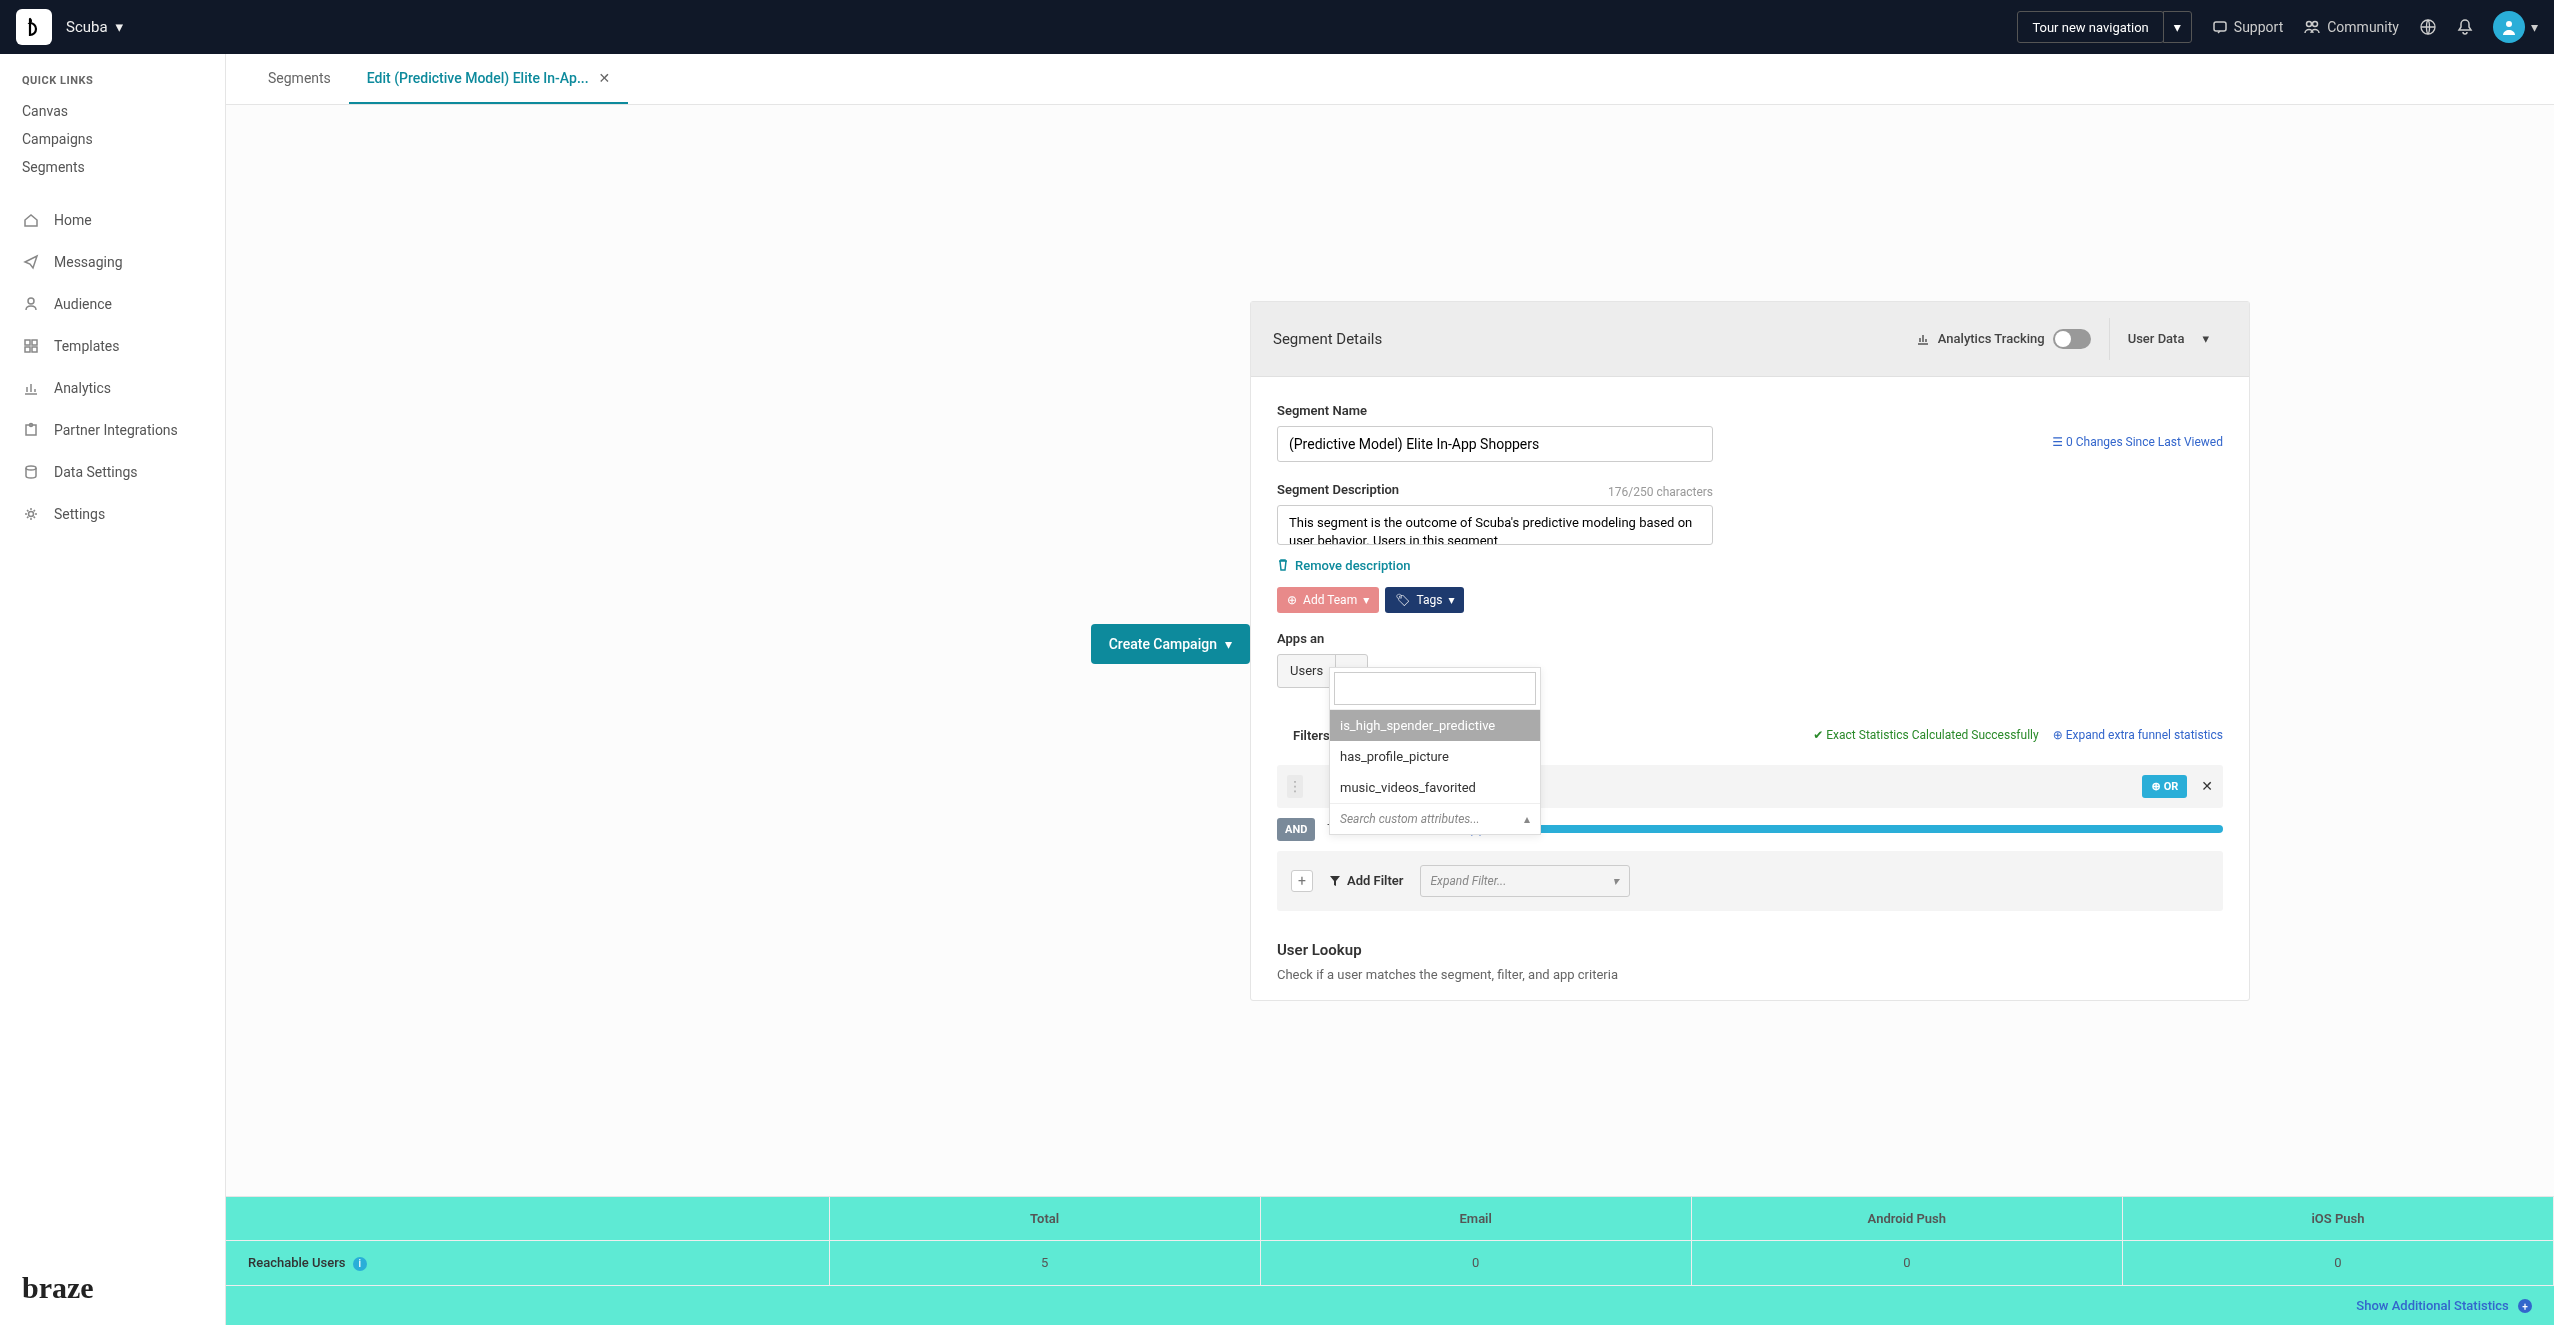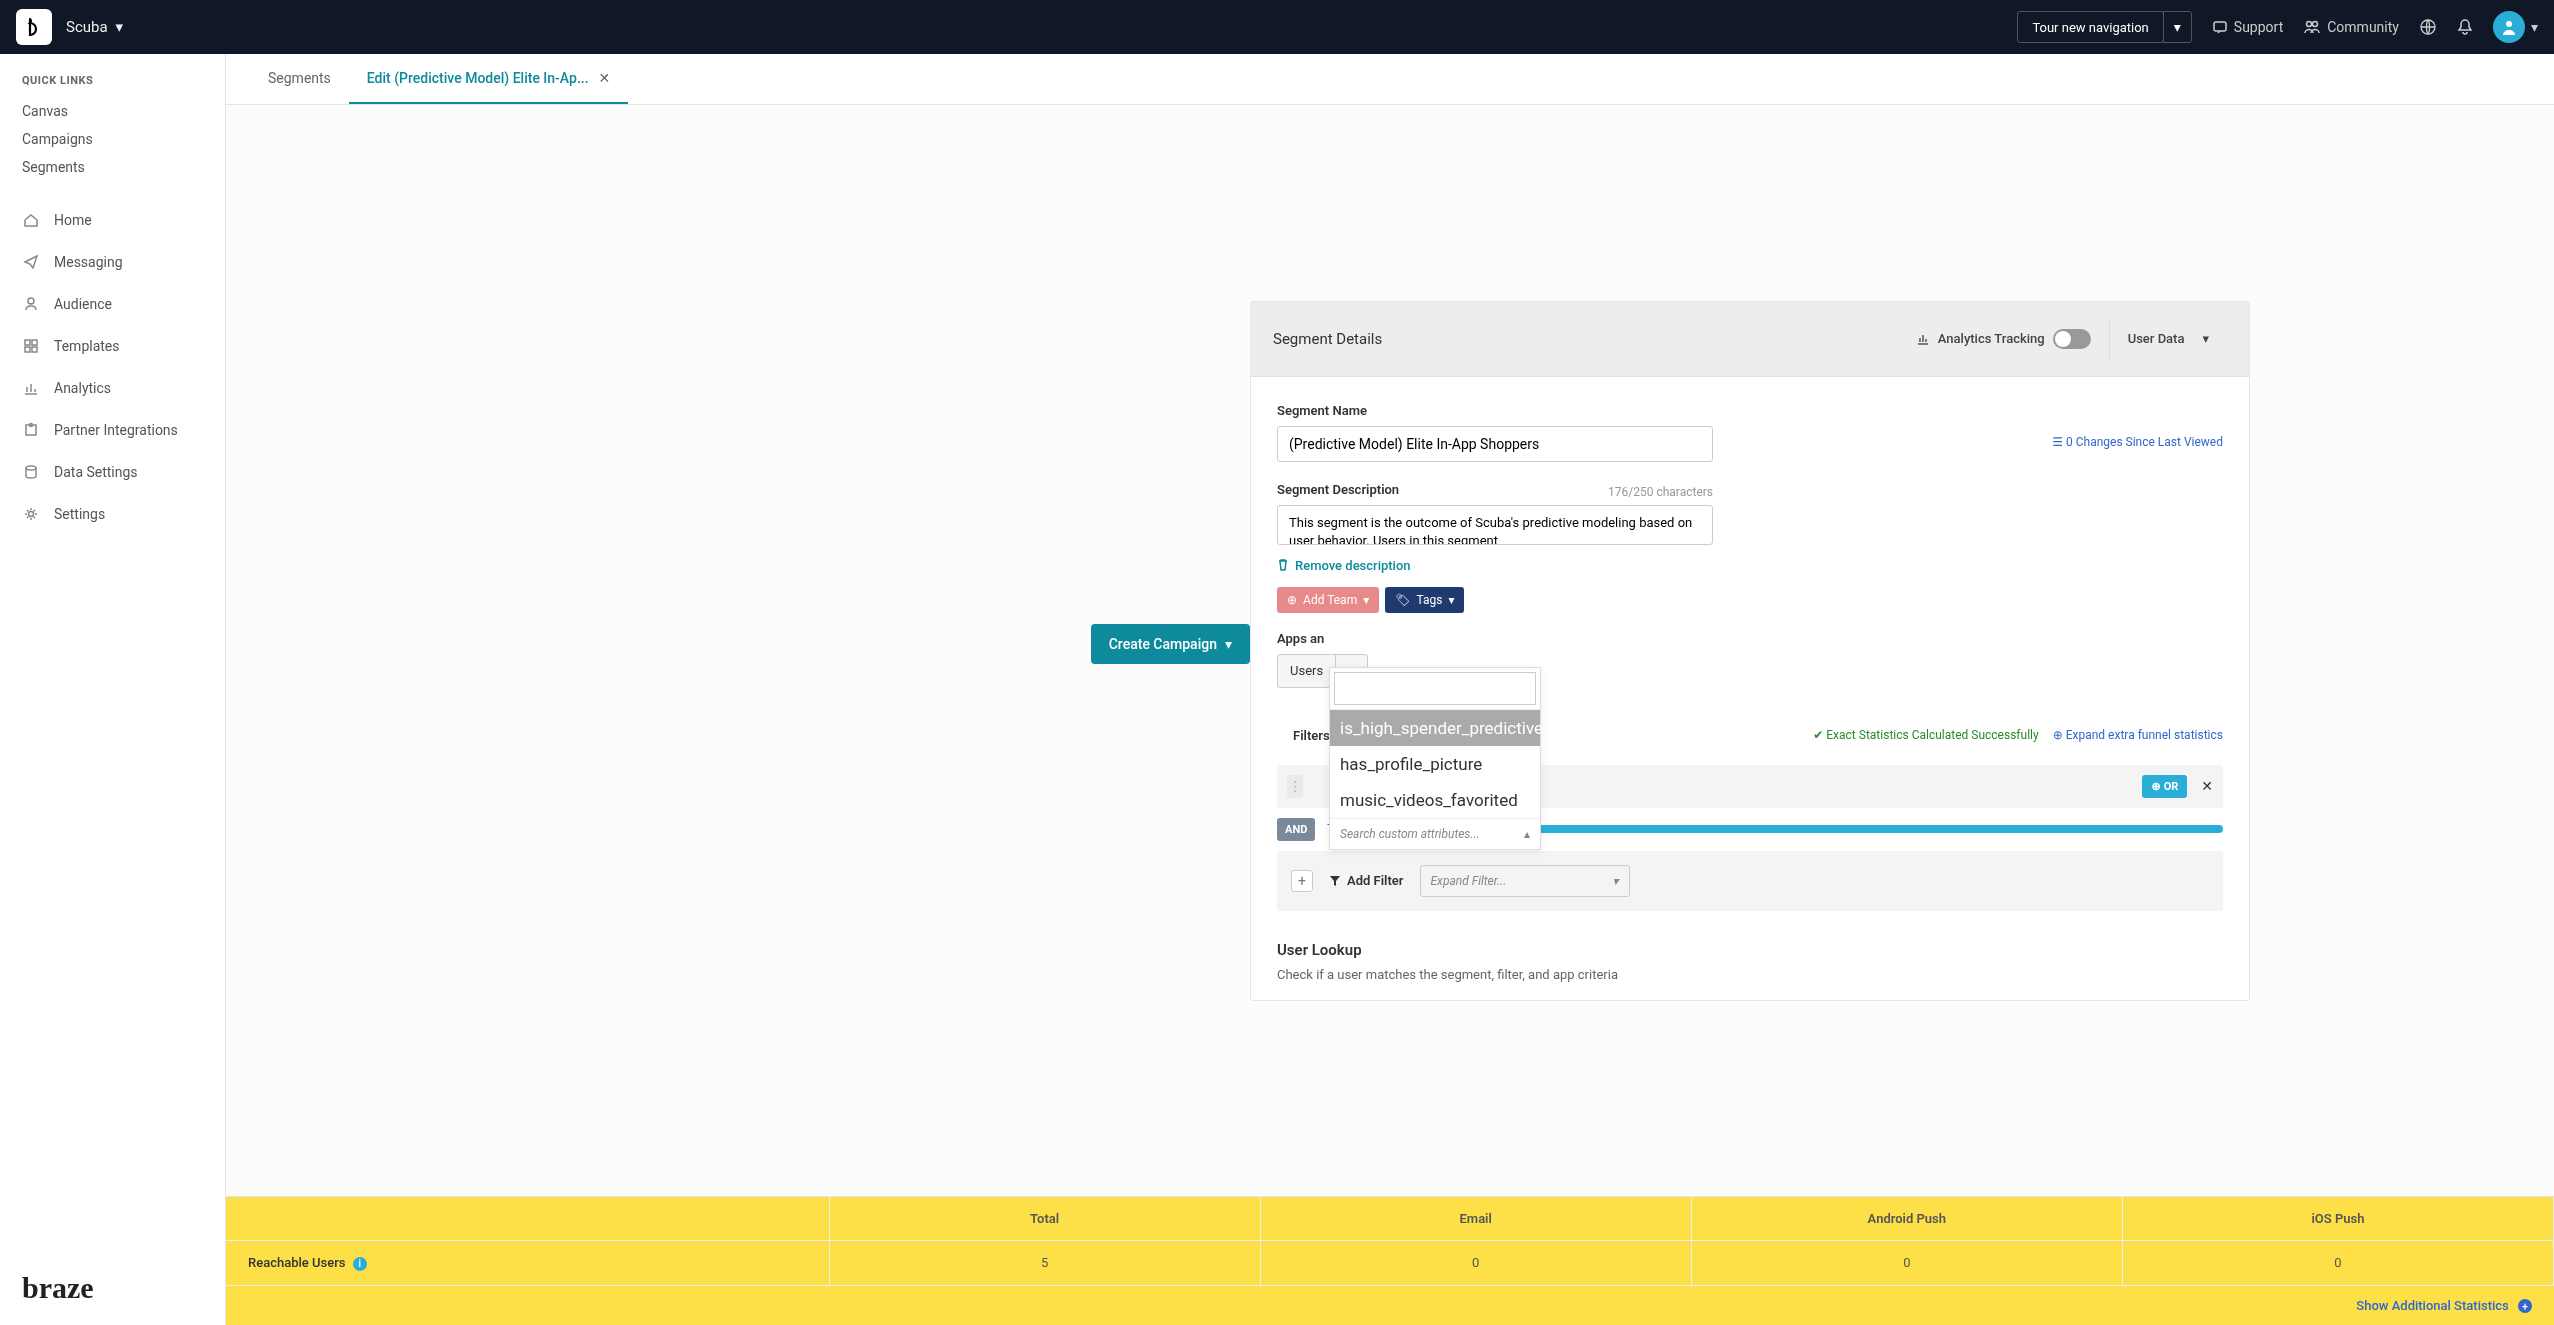--- a/index.html
+++ b/index.html
@@ -76,42 +76,42 @@
 
 .filter-block { background: #f4f4f4; border-radius: 3px; padding: 10px; display: flex; align-items: center; gap: 10px; position: relative; }
 .drag-handle { width: 16px; display: flex; align-items: center; justify-content: center; color: #aaa; cursor: grab; background: #eaeaea; align-self: stretch; border-radius: 2px; }
 .or-badge { background: #2aaed8; color: #fff; font-size: 11px; font-weight: bold; border-radius: 3px; padding: 5px 9px; display: flex; align-items: center; gap: 3px; cursor: pointer; }
 .close-x { font-size: 14px; color: #333; cursor: pointer; margin-left: 4px; }
 
 
 .dropdown-panel { position: absolute; top: 36px; left: 52px; width: 212px; background: #fff; border: 1px solid #ddd; box-shadow: 0 2px 8px rgba(0,0,0,0.08); z-index: 10; }
 .dropdown-input-wrap { padding: 4px; border-bottom: 1px solid #eee; }
 .dropdown-input { width: 100%; padding: 8px 8px; border: 1px solid #ccc; font-size: 13px; }
-.dd-item { padding: 8px 10px; font-size: 17px; cursor: pointer; }
+.dd-item { padding: 8px 10px; font-size: 13px; cursor: pointer; }
 .dd-item.sel { background: #aaa; color: #fff; }
 .dd-footer { border-top: 1px solid #eee; padding: 8px 10px; font-size: 12px; color: #888; font-style: italic; display: flex; justify-content: space-between; align-items: center; }
 
 .apps-area { position: relative; margin-top: 8px; }
 
 .and-row { display: flex; align-items: center; gap: 12px; margin: 10px 0; }
 .and-badge { background: #7a8a9a; color: #fff; font-weight: bold; font-size: 11px; padding: 5px 8px; border-radius: 3px; }
 .reach-text { font-size: 12px; color: #555; }
 .reach-link { color: #3366cc; }
 .progress { flex: 1; height: 8px; background: #2aaed8; border-radius: 4px; margin-left: 20px; }
 
 .add-filter-block { background: #f4f4f4; padding: 14px; display: flex; align-items: center; gap: 16px; border-radius: 3px; }
 .plus-btn { width: 22px; height: 22px; border: 1px solid #ccc; border-radius: 3px; display: flex; align-items: center; justify-content: center; background: #fff; cursor: pointer; color: #777; }
 .add-filter-label { font-weight: 600; font-size: 13px; display: flex; align-items: center; gap: 6px; }
 .filter-select { width: 210px; border: 1px solid #ccc; padding: 8px 10px; font-size: 12px; color: #888; font-style: italic; border-radius: 3px; display: flex; justify-content: space-between; cursor: pointer; }
 
 .lookup-section { margin-top: 30px; }
 .lookup-desc { font-size: 13px; color: #666; margin-top: 6px; }
 
 
-.stats-table { width: 100%; background: #fde047; border-top: 1px solid #e5e5e5; margin-top: 24px; }
+.stats-table { width: 100%; background: #5eead4; border-top: 1px solid #e5e5e5; margin-top: 24px; }
 .stats-row { display: grid; grid-template-columns: 1.4fr 1fr 1fr 1fr 1fr; }
 .stats-cell { padding: 14px 22px; font-size: 13px; color: #555; text-align: center; border-bottom: 1px solid #eee; border-right: 1px solid #eee; }
 .stats-row .stats-cell:first-child { text-align: left; font-weight: 500; color: #333; }
 .stats-header .stats-cell { font-weight: 600; color: #555; }
 .info-dot { display: inline-flex; width: 14px; height: 14px; background: #2aaed8; color: #fff; border-radius: 50%; font-size: 10px; align-items: center; justify-content: center; margin-left: 4px; }
 .show-more-row { text-align: right; padding: 12px 22px; color: #3366cc; font-size: 13px; font-weight: 500; cursor: pointer; }
 
 svg { display: block; }
 </style>
 </head>

